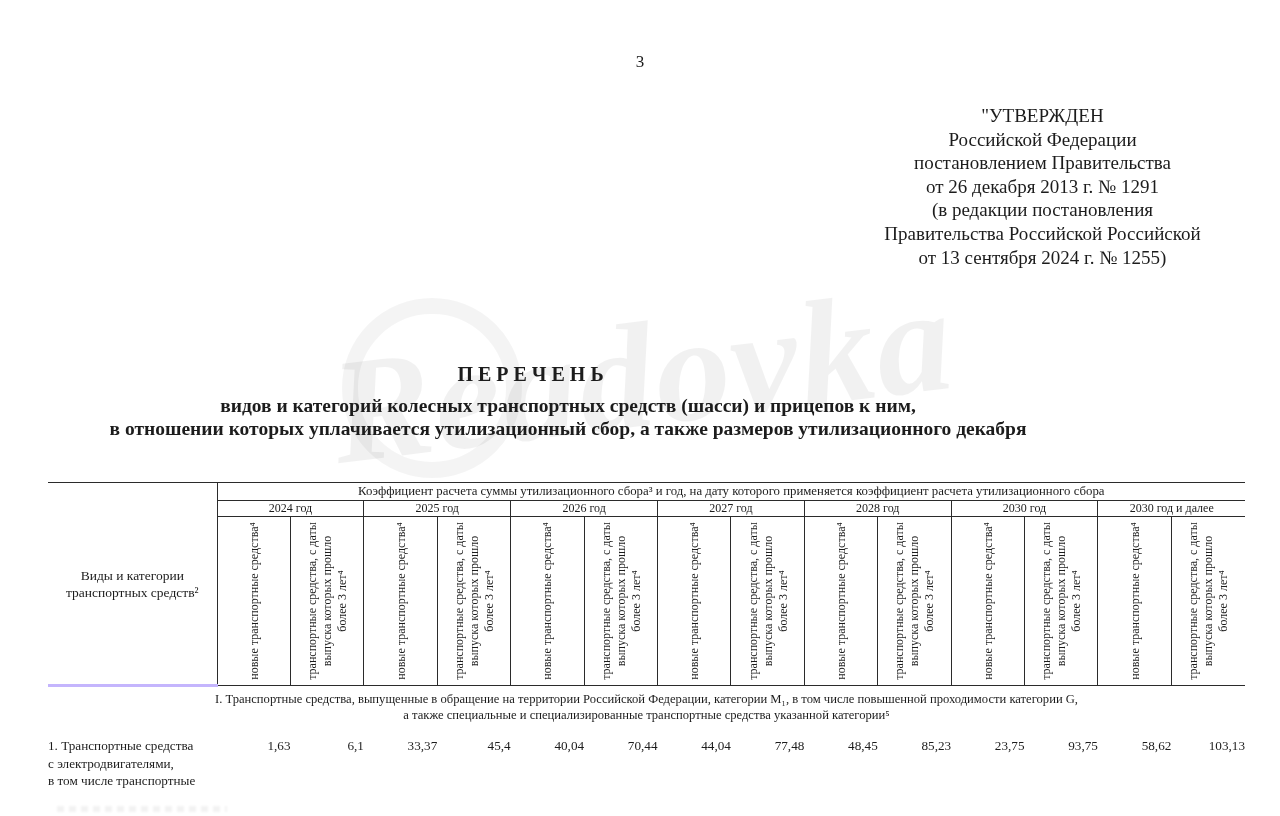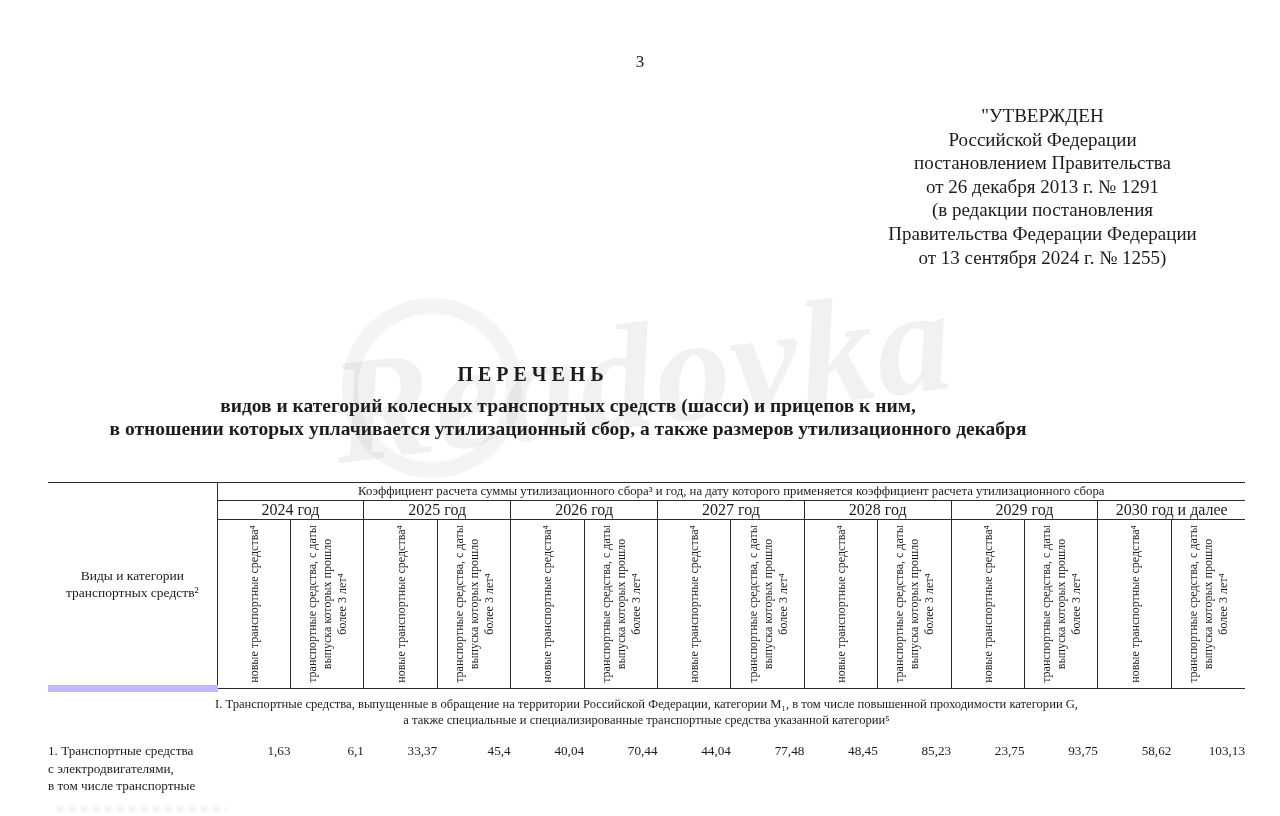--- a/index.html
+++ b/index.html
@@ -81,37 +81,37 @@
   }
   table.doc-table th, table.doc-table td {
     font-weight: normal;
     padding: 0;
     vertical-align: middle;
   }
 
   th.col1 {
     border-top: 1px solid #2b2b2b;
     border-right: 1px solid #2b2b2b;
-    border-bottom: 7px solid #c4b5fd;
+    border-bottom: 3px solid #c4b5fd;
     font-size: 13.5px;
     line-height: 17px;
     text-align: center;
     white-space: pre-line;
   }
   th.coef-span {
     border-top: 1px solid #2b2b2b;
     border-bottom: 1px solid #2b2b2b;
     font-size: 12.8px;
     height: 18px;
     text-align: center;
   }
   th.year {
     border-bottom: 1px solid #2b2b2b;
     border-left: 1px solid #2b2b2b;
-    font-size: 16px;
+    font-size: 12px;
     height: 15px;
     text-align: center;
   }
   th.year:first-child { border-left: none; }
   td.rot {
     border-bottom: 1px solid #2b2b2b;
     border-left: 1px solid #2b2b2b;
     height: 169px;
     position: relative;
   }
@@ -158,21 +158,21 @@
 <body>
 
 <div class="layer page-number">3</div>
 
 <div class="layer approval">
   <div>"УТВЕРЖДЕН</div>
   <div>Российской Федерации</div>
   <div>постановлением Правительства</div>
   <div>от 26 декабря 2013 г. № 1291</div>
   <div>(в редакции постановления</div>
-  <div>Правительства Федерации Федерации</div>
+  <div>Правительства Российской Российской</div>
   <div>от 13 сентября 2024 г. № 1255)</div>
 </div>
 
 <div class="layer watermark-wrap">
   <div class="watermark-ring"></div>
   <div class="watermark-text">Readovka</div>
 </div>
 
 <div class="layer doc-heading">П Е Р Е Ч Е Н Ь</div>
 
@@ -205,21 +205,21 @@
         <th class="col1" rowspan="3">Виды и категории
 транспортных средств²</th>
         <th class="coef-span" colspan="14">Коэффициент расчета суммы утилизационного сбора³ и год, на дату которого применяется коэффициент расчета утилизационного сбора</th>
       </tr>
       <tr>
         <th class="year" colspan="2">2024 год</th>
         <th class="year" colspan="2">2025 год</th>
         <th class="year" colspan="2">2026 год</th>
         <th class="year" colspan="2">2027 год</th>
         <th class="year" colspan="2">2028 год</th>
-        <th class="year" colspan="2">2029 год</th>
+        <th class="year" colspan="2">2030 год</th>
         <th class="year" colspan="2">2030  год и далее</th>
       </tr>
       <tr>
         <td class="rot">
             <div class="rot-inner">новые транспортные средства⁴</div>
           </td>
         <td class="rot">
             <div class="rot-inner">транспортные средства, с даты выпуска которых прошло более 3 лет⁴</div>
           </td>
         <td class="rot">

